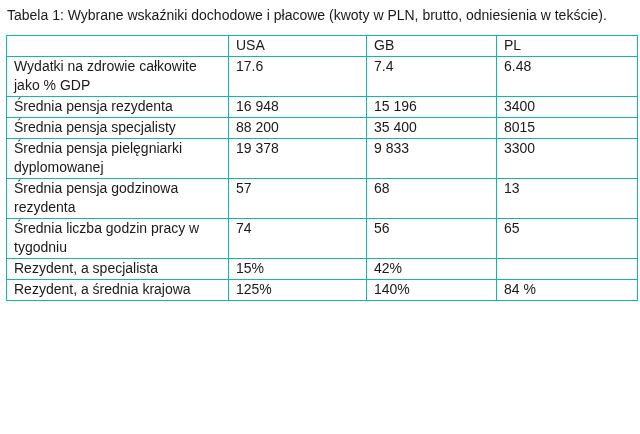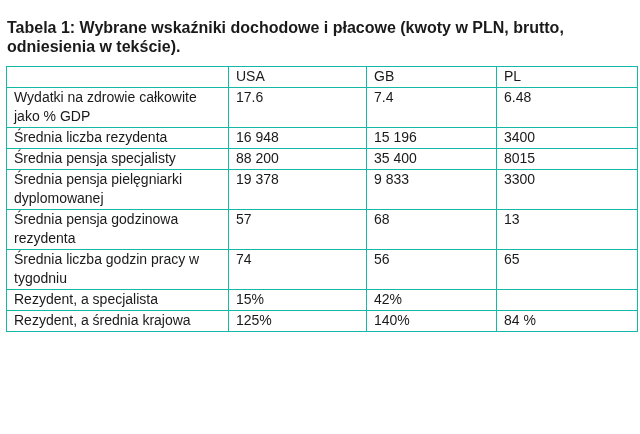--- a/index.html
+++ b/index.html
@@ -9,25 +9,25 @@
     width: 640px;
     height: 434px;
     overflow: hidden;
     font-family: "Liberation Sans", "DejaVu Sans", sans-serif;
     color: #1a1a1a;
   }
   .page {
     padding: 4px 0 0 6px;
   }
   .doc-title {
-    font-size: 16px;
+    font-size: 14px;
     line-height: 19px;
     max-width: 616px;
-    margin: 14px 0 10px 1px;
-    font-weight: bold;
+    margin: 2px 0 10px 1px;
+    font-weight: normal;
   }
   table.indicators {
     border-collapse: collapse;
     table-layout: fixed;
     width: 631px;
     font-size: 14px;
     line-height: 19px;
   }
   table.indicators th,
   table.indicators td {
@@ -67,21 +67,21 @@
       </tr>
     </thead>
     <tbody>
       <tr>
         <td>Wydatki na zdrowie całkowite jako % GDP</td>
         <td>17.6</td>
         <td>7.4</td>
         <td>6.48</td>
       </tr>
       <tr>
-        <td>Średnia liczba rezydenta</td>
+        <td>Średnia pensja rezydenta</td>
         <td>16 948</td>
         <td>15 196</td>
         <td>3400</td>
       </tr>
       <tr>
         <td>Średnia pensja specjalisty</td>
         <td>88 200</td>
         <td>35 400</td>
         <td>8015</td>
       </tr>

